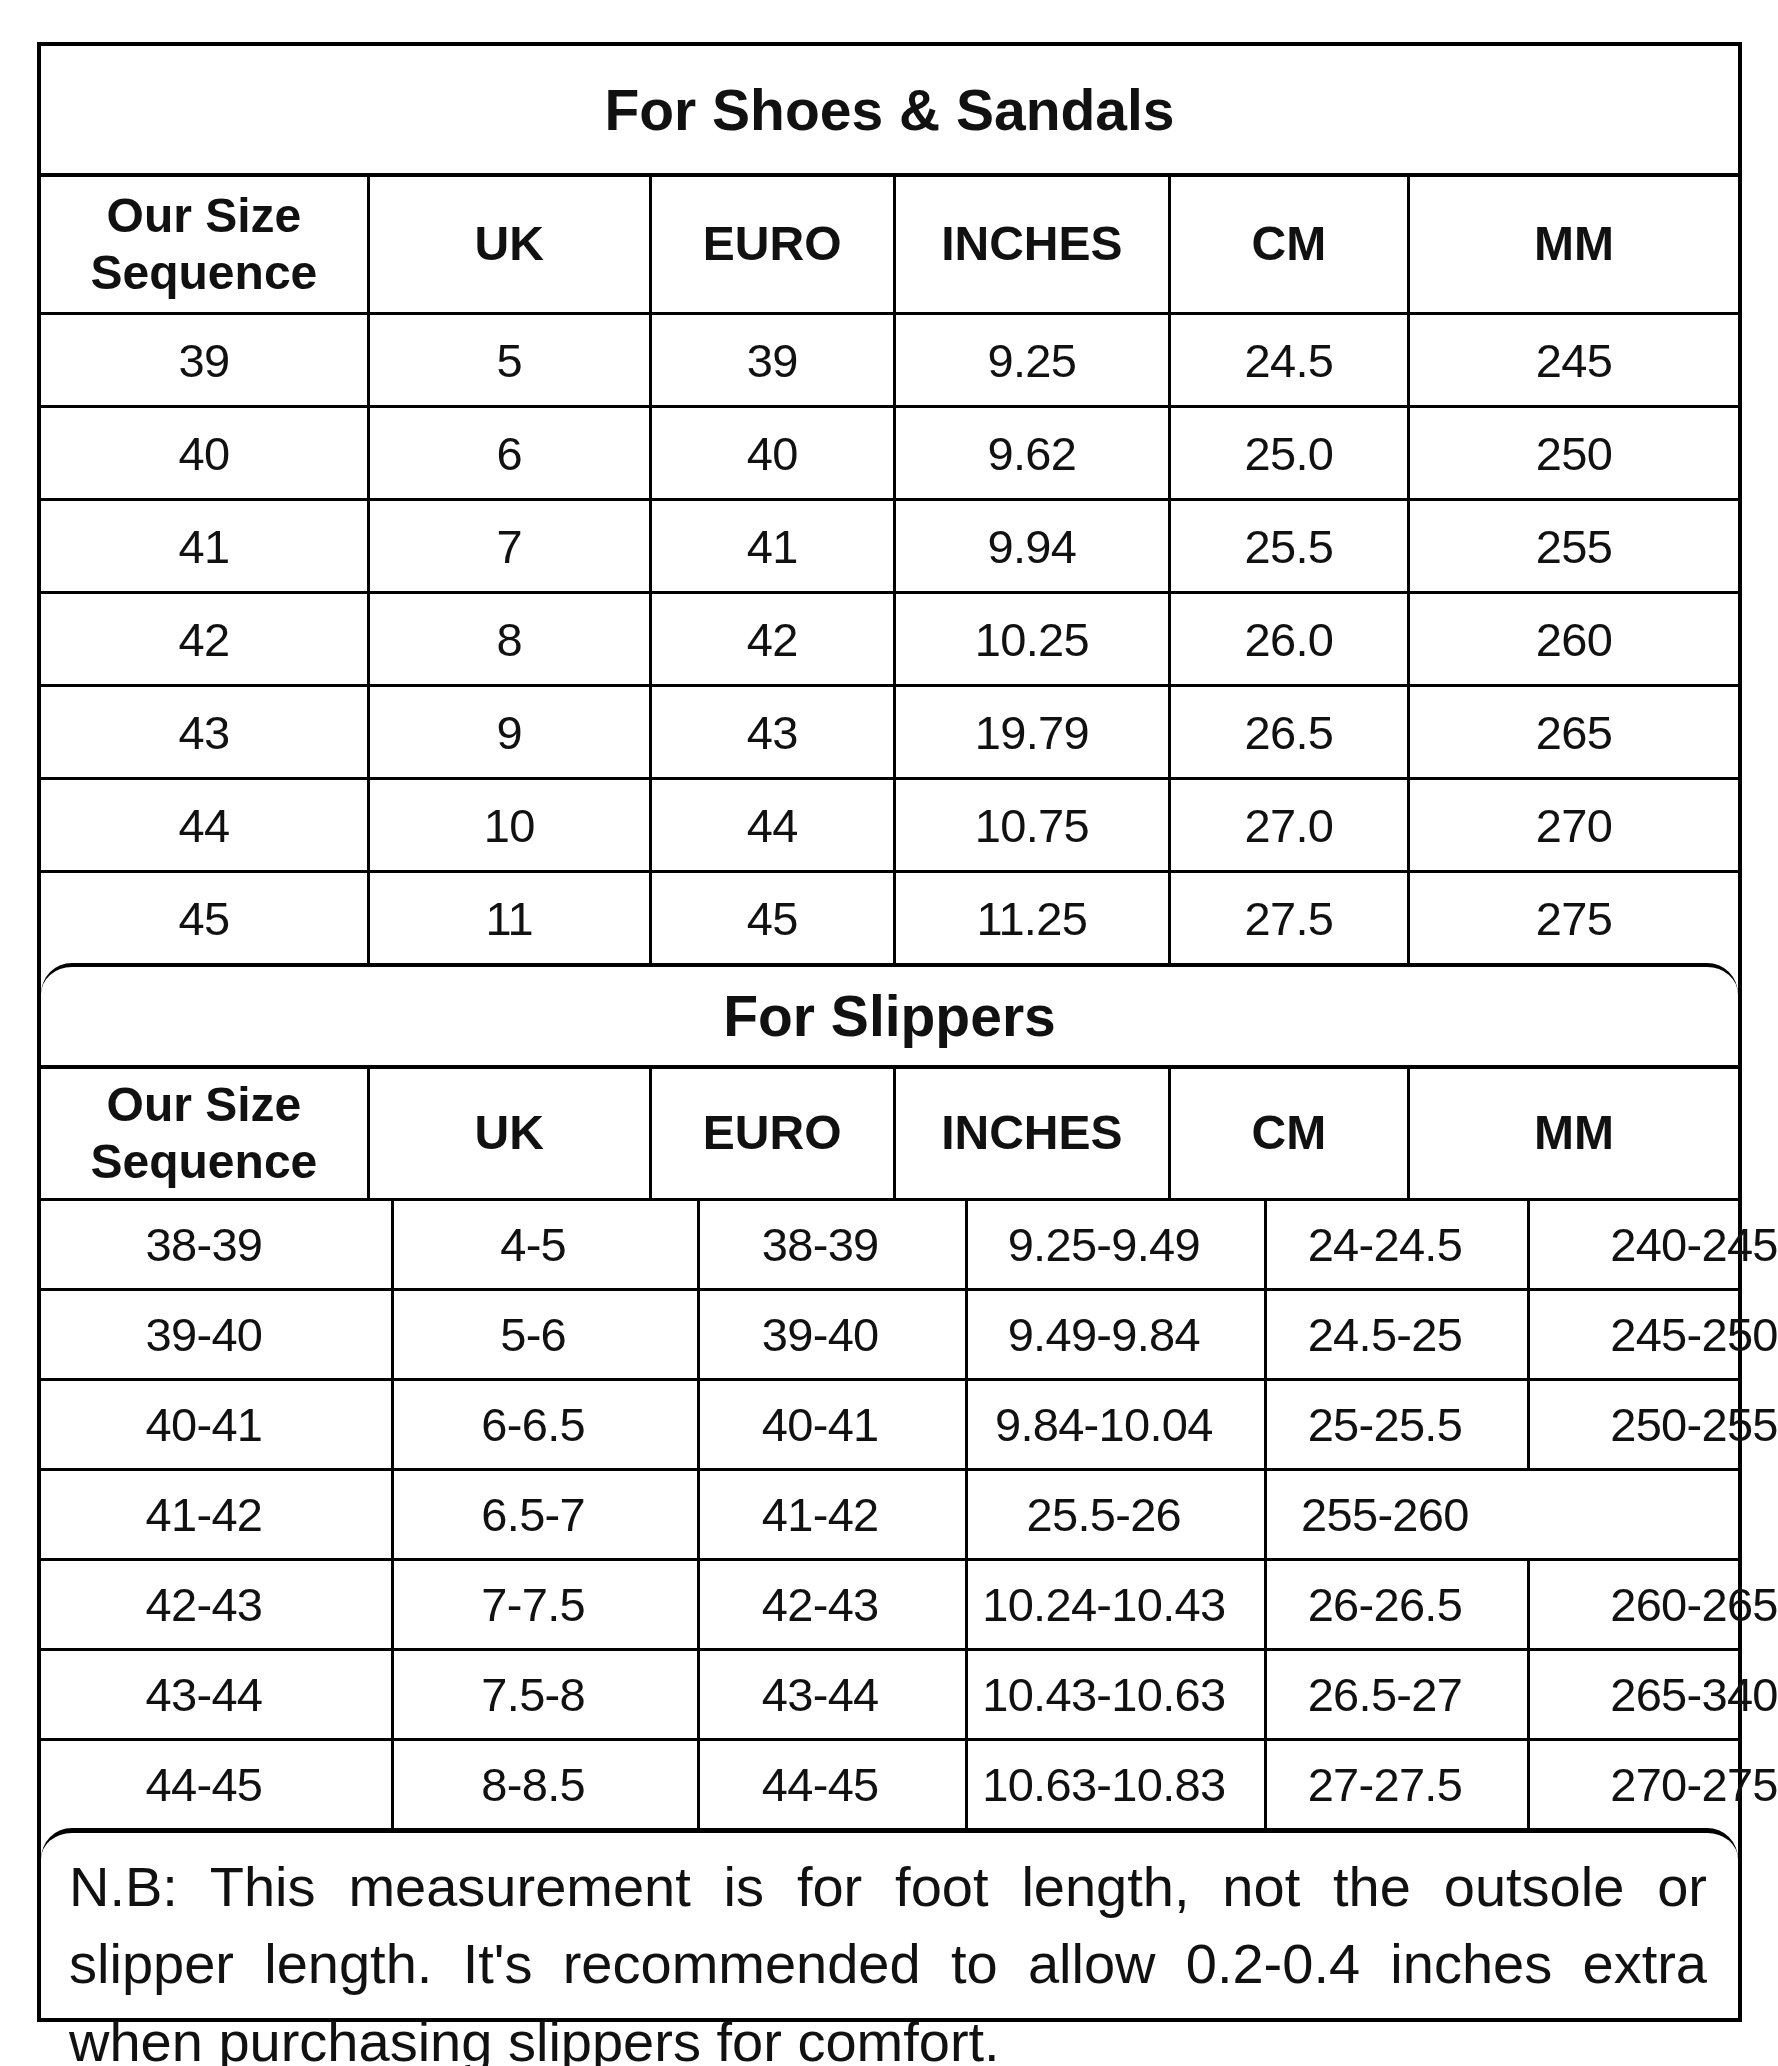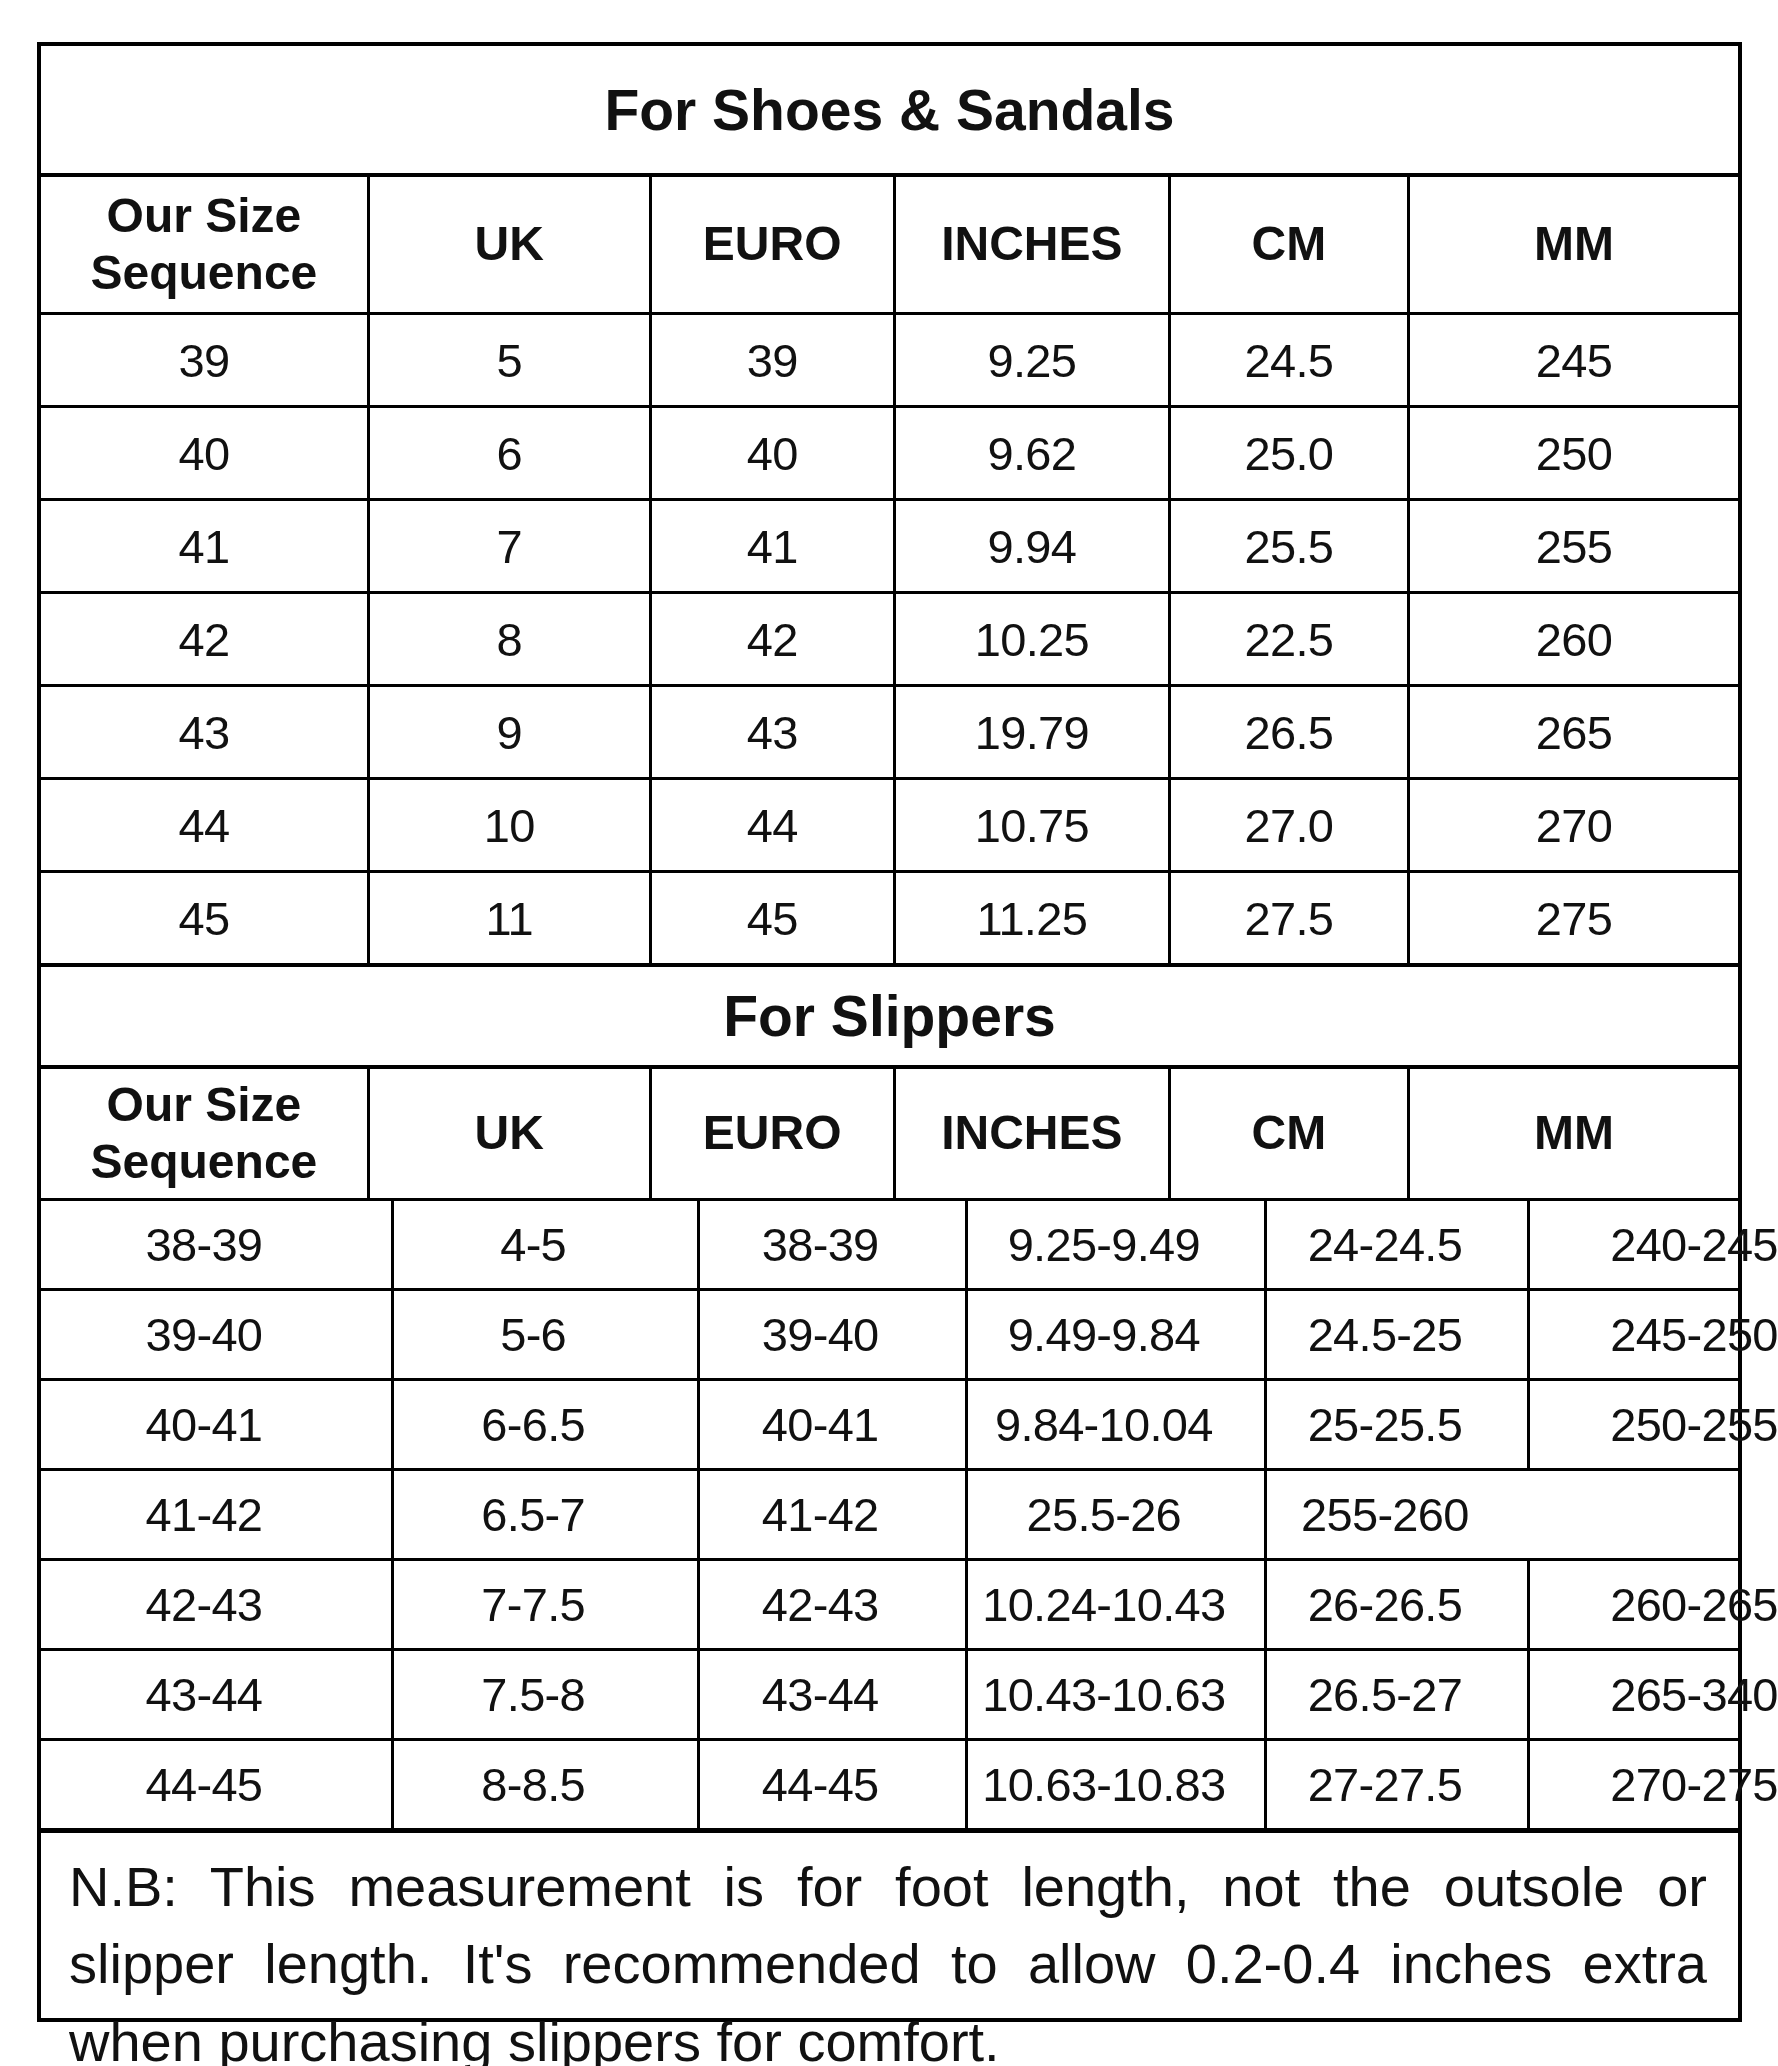--- a/index.html
+++ b/index.html
@@ -20,21 +20,21 @@
     position: absolute;
     left: 37px;
     top: 42px;
     width: 1705px;
     height: 1980px;
     border: 4.5px solid #000000;
     display: flex;
     flex-direction: column;
     background: #ffffff;
   }
-  .row { display: flex; flex-direction: row; width: 100%; }
+  .row { display: flex; flex-direction: row; width: 100%; border-radius: 31px; }
 
   .title-row {
     flex: 0 0 127px;
     align-items: center;
     justify-content: center;
   }
   .title-row.slippers {
     flex: 0 0 102px;
     border-top: 4.5px solid #000000;
     align-items: center;
@@ -144,21 +144,21 @@
       <div class="cell data-cell">9.94</div>
       <div class="cell data-cell">25.5</div>
       <div class="cell data-cell">255</div>
     </div>
 
     <div class="grid-row data-row">
       <div class="cell data-cell">42</div>
       <div class="cell data-cell">8</div>
       <div class="cell data-cell">42</div>
       <div class="cell data-cell">10.25</div>
-      <div class="cell data-cell">22.5</div>
+      <div class="cell data-cell">26.0</div>
       <div class="cell data-cell">260</div>
     </div>
 
     <div class="grid-row data-row">
       <div class="cell data-cell">43</div>
       <div class="cell data-cell">9</div>
       <div class="cell data-cell">43</div>
       <div class="cell data-cell">19.79</div>
       <div class="cell data-cell">26.5</div>
       <div class="cell data-cell">265</div>

